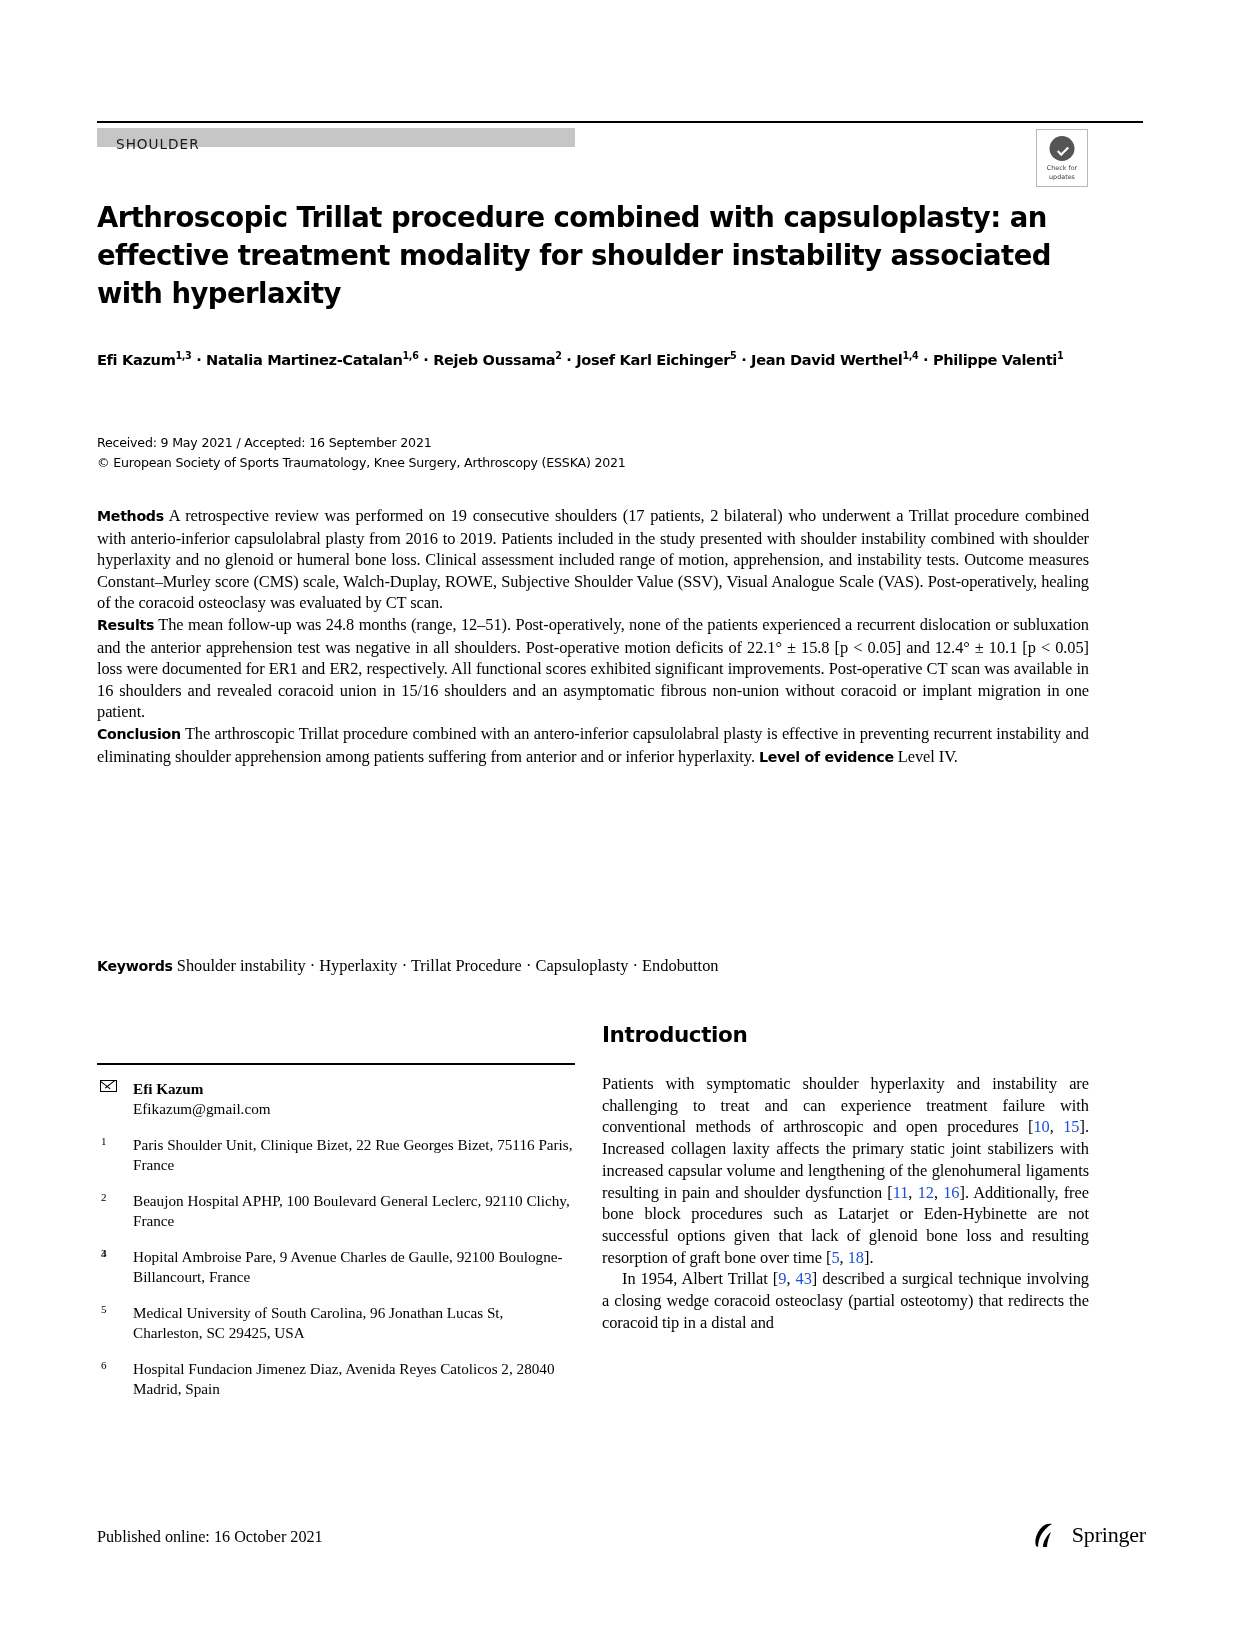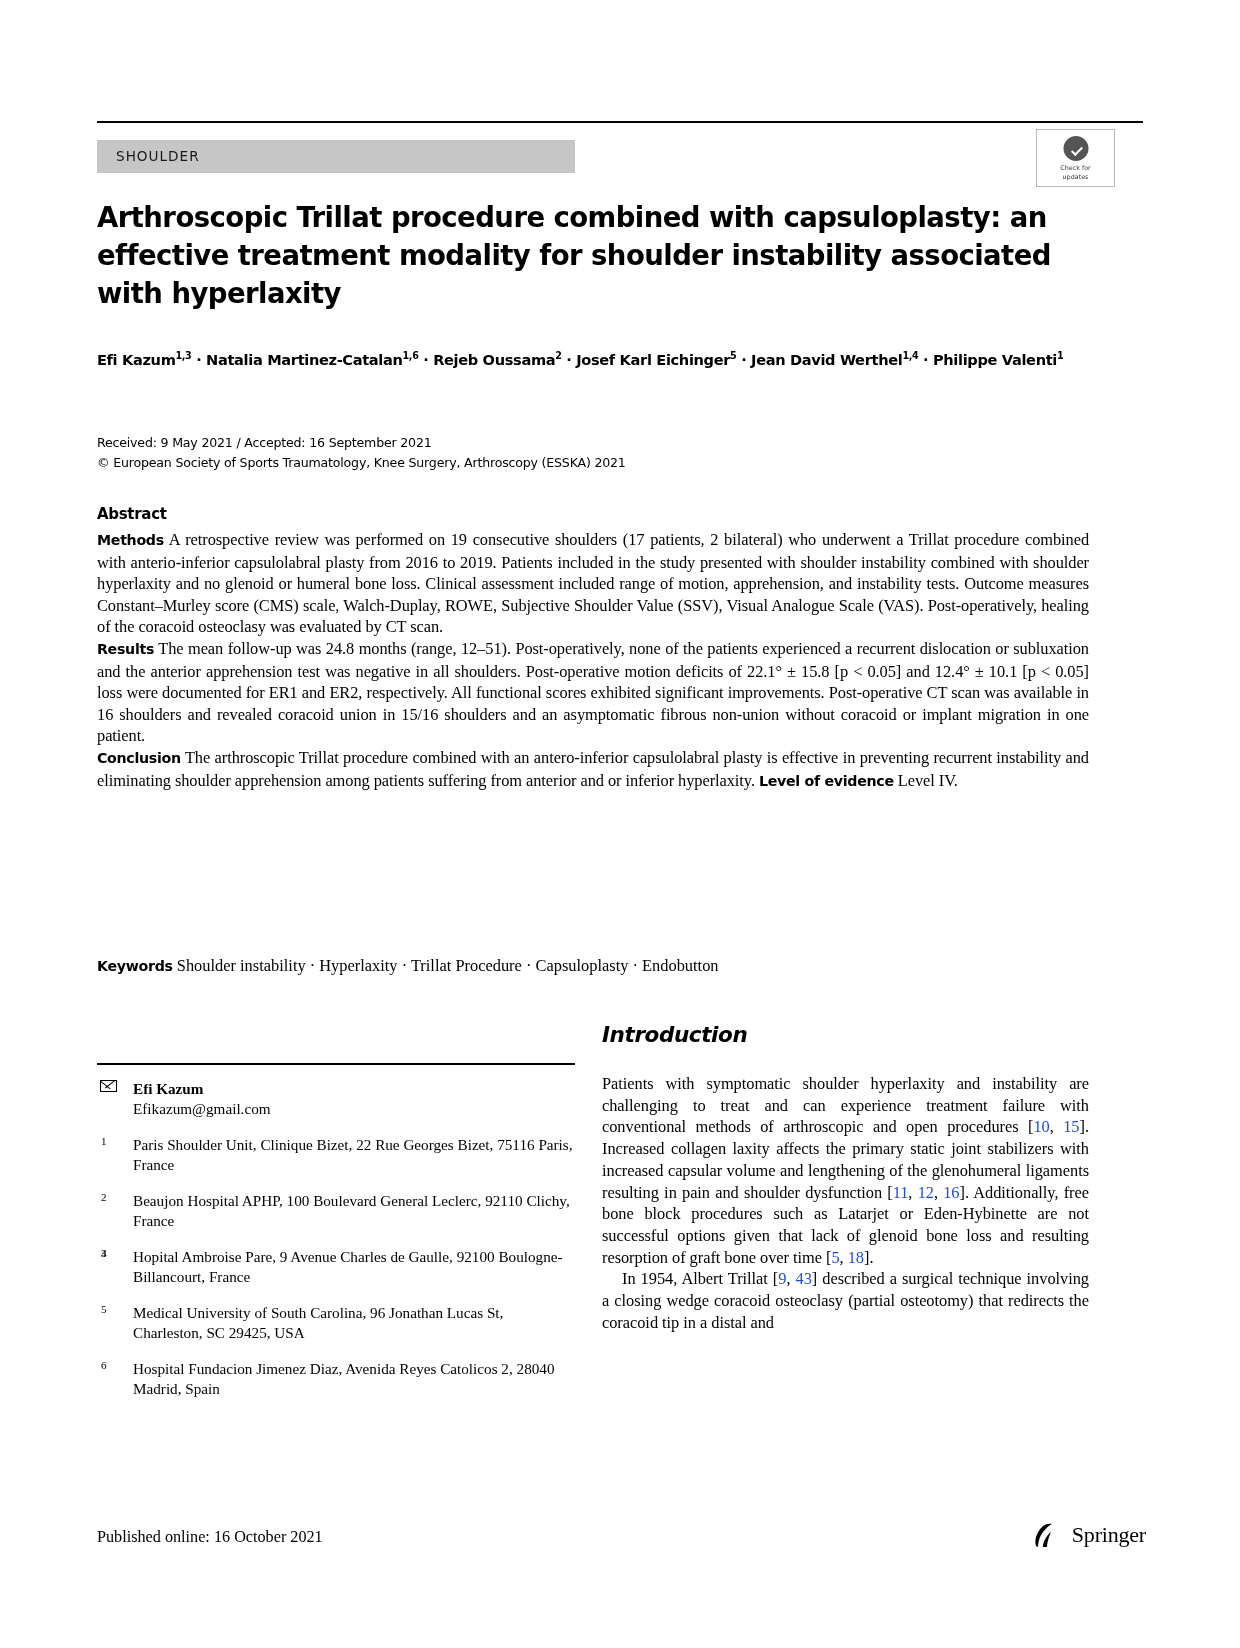--- a/index.html
+++ b/index.html
@@ -46,40 +46,40 @@
     position: absolute;
     left: 97px;
     top: 121px;
     width: 1046px;
     height: 2.2px;
     background: #000;
   }
   .section-tag {
     position: absolute;
     left: 97px;
-    top: 140px;
+    top: 128px;
     width: 478px;
-    height: 33px;
+    height: 19px;
     background: #c6c6c6;
   }
   .section-tag span {
     display: block;
     font-family: "DejaVu Sans", sans-serif;
     font-size: 13.6px;
     letter-spacing: 1.0px;
     color: #1a1a1a;
     padding: 8px 0 0 19px;
   }
 
   
   .crossmark {
     position: absolute;
     left: 1036px;
     top: 129px;
-    width: 79px;
+    width: 52px;
     height: 58px;
     border: 1px solid #b8b8b8;
     box-sizing: border-box;
     background: #fff;
   }
   .crossmark .circ {
     position: absolute;
     left: 50%;
     top: 6px;
     transform: translateX(-50%);
@@ -267,21 +267,20 @@
     left: 602px;
     top: 1022px;
     width: 487px;
   }
   .h1-intro {
     font-family: "DejaVu Sans", sans-serif;
     font-weight: bold;
     font-size: 21.5px;
     letter-spacing: -0.4px;
     margin: 0 0 26px 0;
-    font-style: italic;
   }
   .body-p {
     font-family: "Liberation Serif", serif;
     font-size: 16.4px;
     line-height: 21.7px;
     text-align: justify;
     margin: 0;
     letter-spacing: -0.05px;
   }
   .body-p + .body-p { text-indent: 20px; }
@@ -336,21 +335,20 @@
   <div class="title">Arthroscopic Trillat procedure combined with capsuloplasty: an effective treatment modality for shoulder instability associated with hyperlaxity</div>
 
   <div class="authors" id="authors"><span>Efi Kazum</span><sup>1,3</sup><span class="sep"> · </span><span>Natalia Martinez-Catalan</span><sup>1,6</sup><span class="sep"> · </span><span>Rejeb Oussama</span><sup>2</sup><span class="sep"> · </span><span>Josef Karl Eichinger</span><sup>5</sup><span class="sep"> · </span><span>Jean David Werthel</span><sup>1,4</sup><span class="sep"> · </span><span>Philippe Valenti</span><sup>1</sup></div>
 
   <div class="dates">
     <div>Received: 9 May 2021 / Accepted: 16 September 2021</div>
     <div>© European Society of Sports Traumatology, Knee Surgery, Arthroscopy (ESSKA) 2021</div>
   </div>
 
   <div class="abstract">
-    <div class="abs-head">Abstract</div>
     <p class="abs-p">
       <span class="abs-label">Methods</span>
       <span>A retrospective review was performed on 19 consecutive shoulders (17 patients, 2 bilateral) who underwent a Trillat procedure combined with anterio-inferior capsulolabral plasty from 2016 to 2019. Patients included in the study presented with shoulder instability combined with shoulder hyperlaxity and no glenoid or humeral bone loss. Clinical assessment included range of motion, apprehension, and instability tests. Outcome measures Constant–Murley score (CMS) scale, Walch-Duplay, ROWE, Subjective Shoulder Value (SSV), Visual Analogue Scale (VAS). Post-operatively, healing of the coracoid osteoclasy was evaluated by CT scan.</span>
     </p>
     <p class="abs-p">
       <span class="abs-label">Results</span>
       <span>The mean follow-up was 24.8 months (range, 12–51). Post-operatively, none of the patients experienced a recurrent dislocation or subluxation and the anterior apprehension test was negative in all shoulders. Post-operative motion deficits of 22.1° ± 15.8 [p &lt; 0.05] and 12.4° ± 10.1 [p &lt; 0.05] loss were documented for ER1 and ER2, respectively. All functional scores exhibited significant improvements. Post-operative CT scan was available in 16 shoulders and revealed coracoid union in 15/16 shoulders and an asymptomatic fibrous non-union without coracoid or implant migration in one patient.</span>
     </p>
     <p class="abs-p">
       <span class="abs-label">Conclusion</span>

